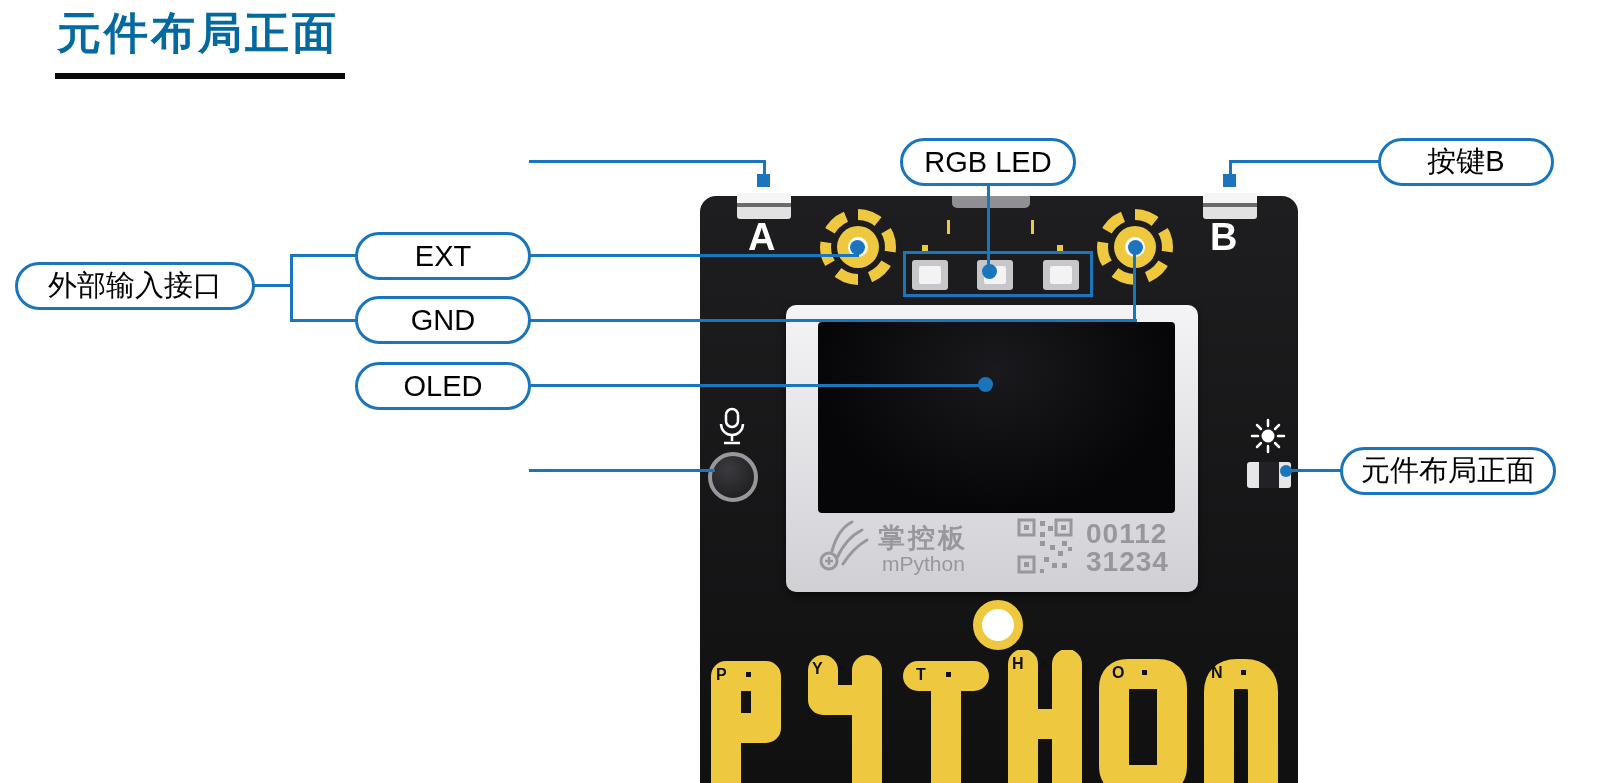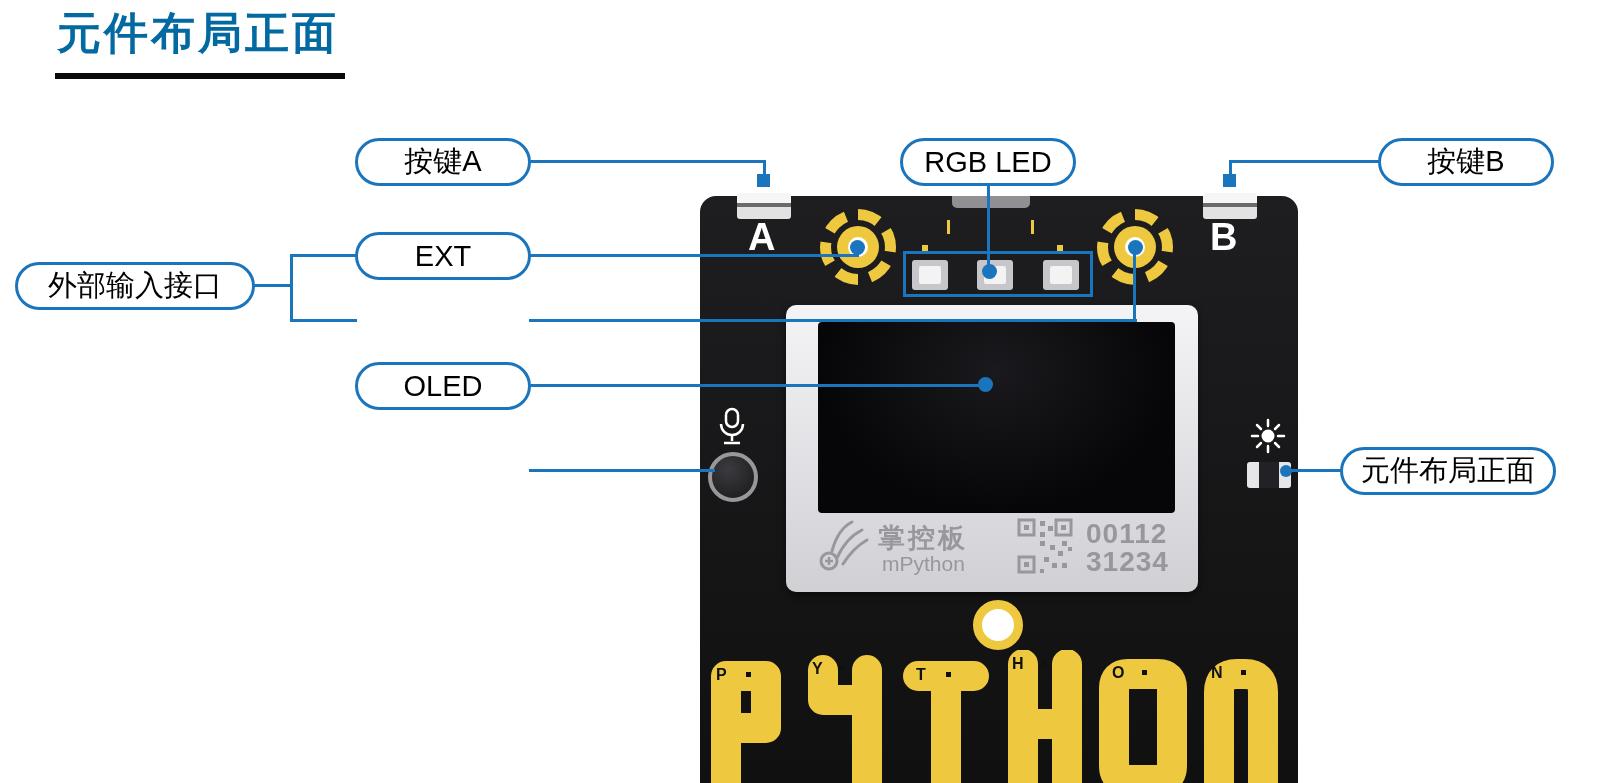--- a/index.html
+++ b/index.html
@@ -60,25 +60,25 @@
 
   svg { display:block; }
 </style>
 </head>
 <body>
 
 <div class="canvas">
 
   <h1 class="title">元件布局正面</h1>
 
-  <div class="pill" style="left:355px;top:138px;width:176px;">按键A</div>
   <div class="pill" style="left:900px;top:138px;width:176px;">RGB LED</div>
   <div class="pill" style="left:1378px;top:138px;width:176px;">按键B</div>
   <div class="pill" style="left:15px;top:262px;width:240px;">外部输入接口</div>
   <div class="pill" style="left:355px;top:232px;width:176px;">EXT</div>
+  <div class="pill" style="left:355px;top:296px;width:176px;">GND</div>
   <div class="pill" style="left:355px;top:362px;width:176px;">OLED</div>
   <div class="pill" style="left:1340px;top:447px;width:216px;">元件布局正面</div>
 
   <div class="hline" style="left:529px;top:160px;width:237px;"></div>
   <div class="vline" style="left:763px;top:160px;height:26px;"></div>
   <div class="sq" style="left:757px;top:174px;"></div>
 
   <div class="vline" style="left:987px;top:184px;height:86px;"></div>
   <div class="dot" style="left:982px;top:264px;"></div>
   <div class="obox" style="left:903px;top:251px;width:190px;height:46px;"></div>

